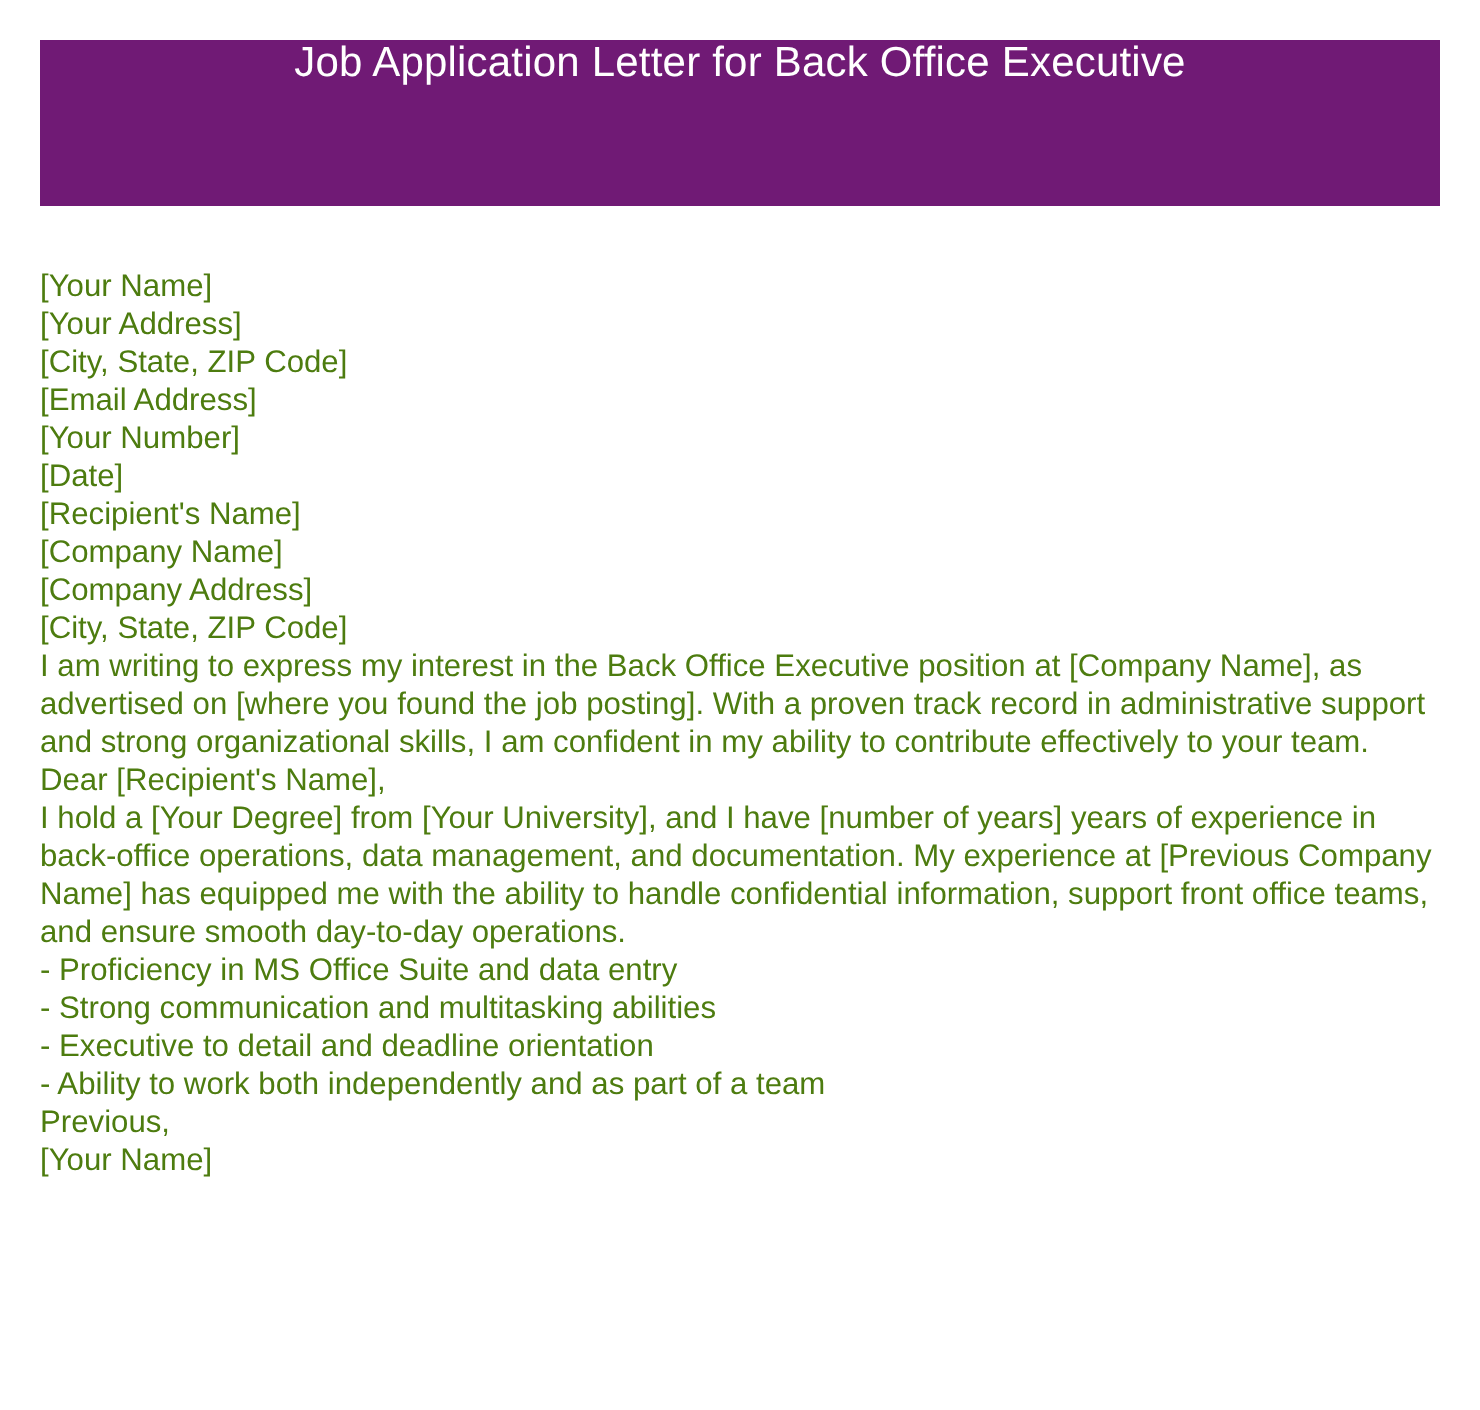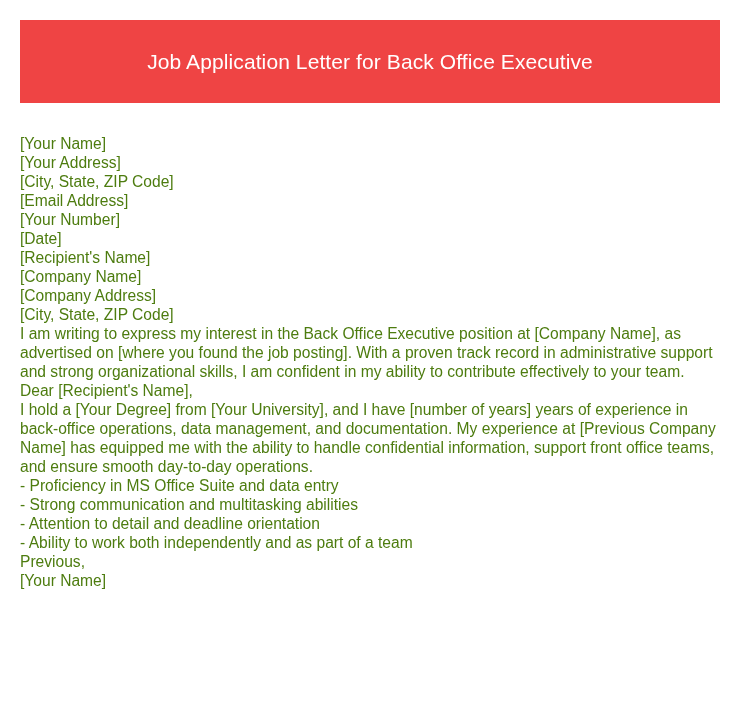--- a/index.html
+++ b/index.html
@@ -14,23 +14,23 @@
       font-family: "Liberation Sans", "DejaVu Sans", sans-serif;
       color: #444444;
       overflow: hidden;
     }
     .header {
       position: absolute;
       left: 20px;
       top: 20px;
       width: 700px;
       height: 83px;
-      background: #ef4444;
+      background: #701a75;
       display: flex;
-      align-items: center;
+      align-items: flex-start;
       justify-content: center;
     }
     .header-title {
       color: #ffffff;
       font-size: 21px;
       letter-spacing: 0.1px;
     }
     .letter {
       position: absolute;
       left: 20px;
@@ -61,17 +61,17 @@
   <span class="line">[Date]</span>
   <span class="line">[Recipient's Name]</span>
   <span class="line">[Company Name]</span>
   <span class="line">[Company Address]</span>
   <span class="line">[City, State, ZIP Code]</span>
   <span class="line">I am writing to express my interest in the Back Office Executive position at [Company Name], as advertised on [where you found the job posting]. With a proven track record in administrative support and strong organizational skills, I am confident in my ability to contribute effectively to your team.</span>
   <span class="line">Dear [Recipient's Name],</span>
   <span class="line">I hold a [Your Degree] from [Your University], and I have [number of years] years of experience in back-office operations, data management, and documentation. My experience at [Previous Company Name] has equipped me with the ability to handle confidential information, support front office teams, and ensure smooth day-to-day operations.</span>
   <span class="line">- Proficiency in MS Office Suite and data entry</span>
   <span class="line">- Strong communication and multitasking abilities</span>
-  <span class="line">- Attention to detail and deadline orientation</span>
+  <span class="line">- Executive to detail and deadline orientation</span>
   <span class="line">- Ability to work both independently and as part of a team</span>
   <span class="line">Previous,</span>
   <span class="line">[Your Name]</span>
 </div>
 
 </body></html>

